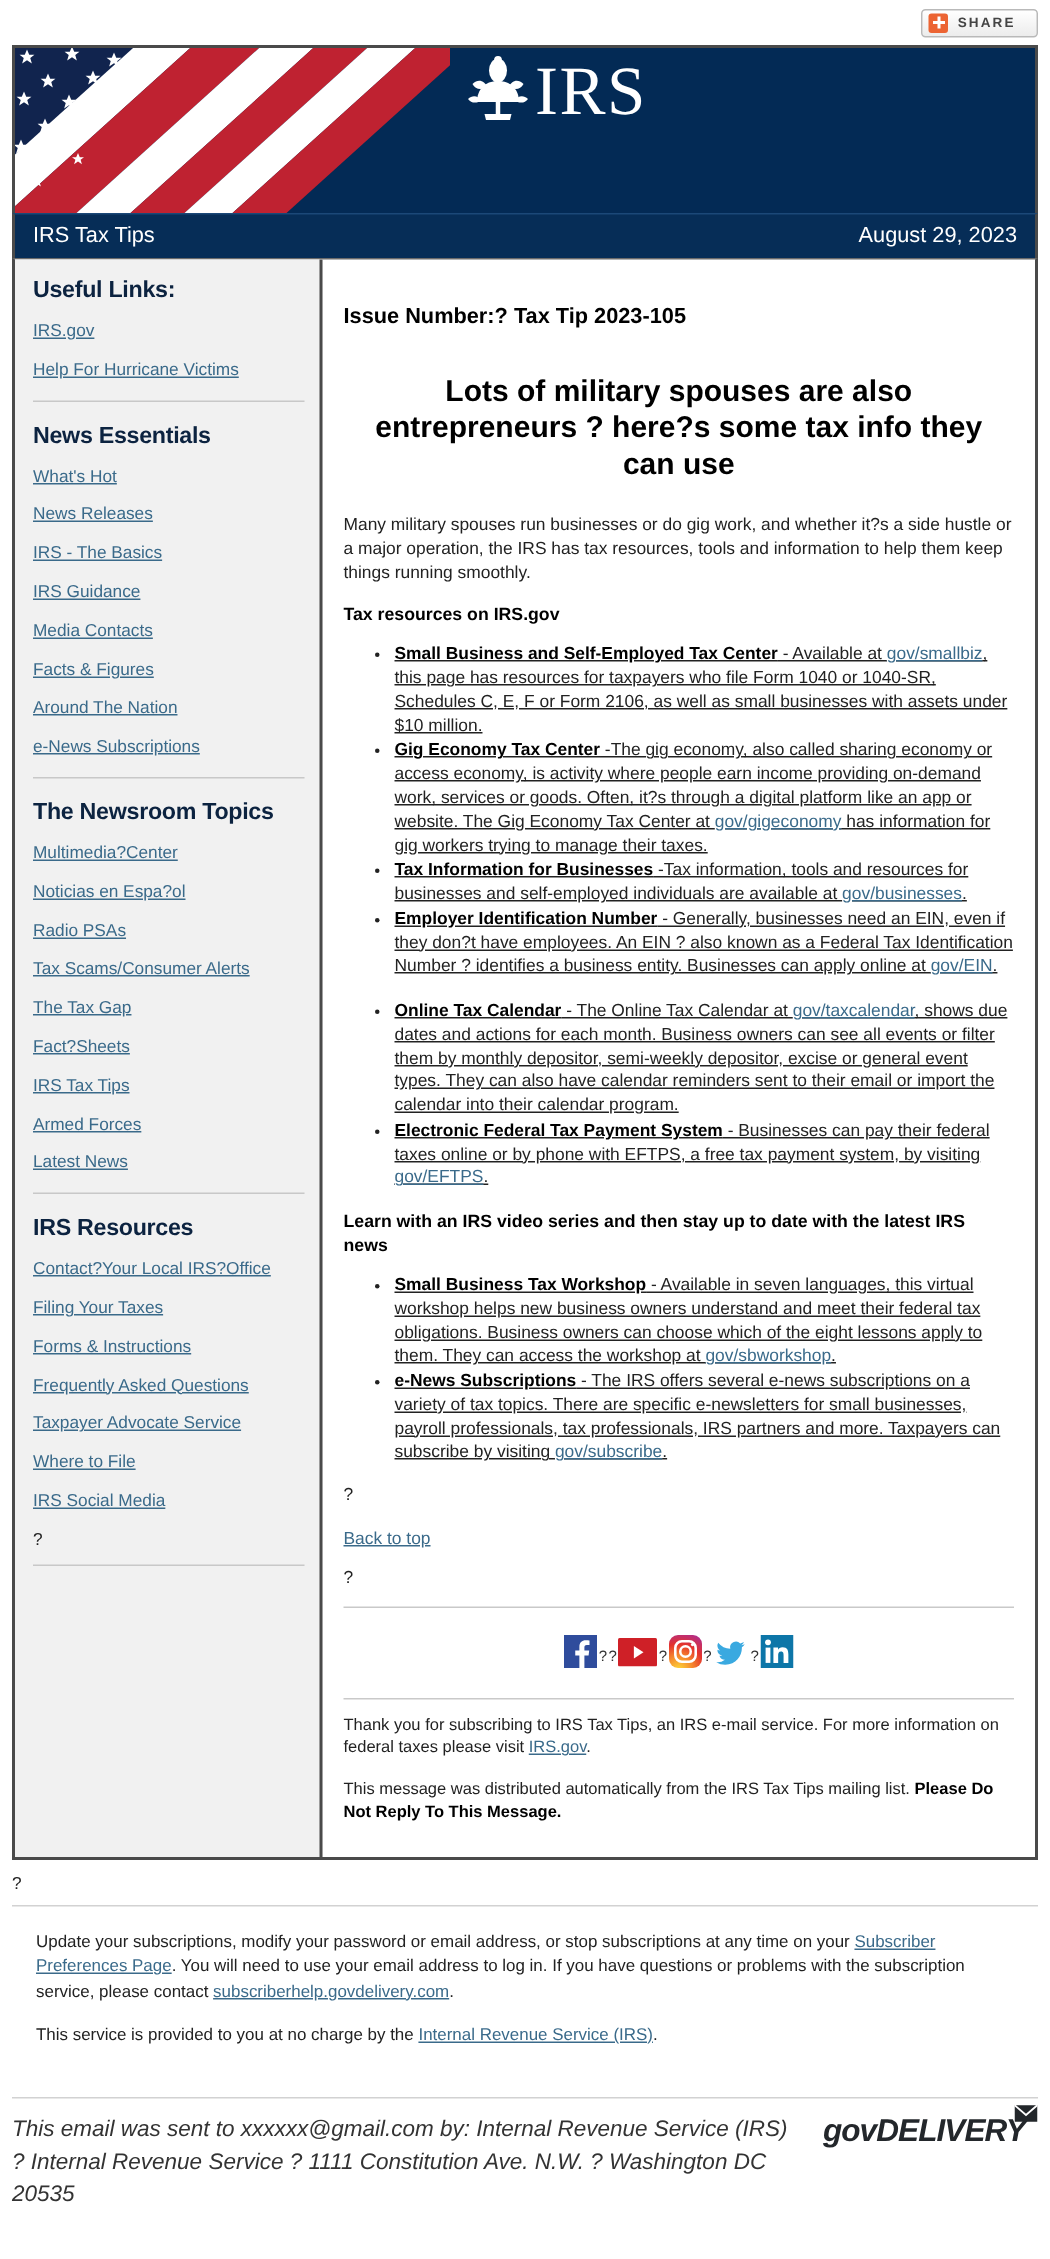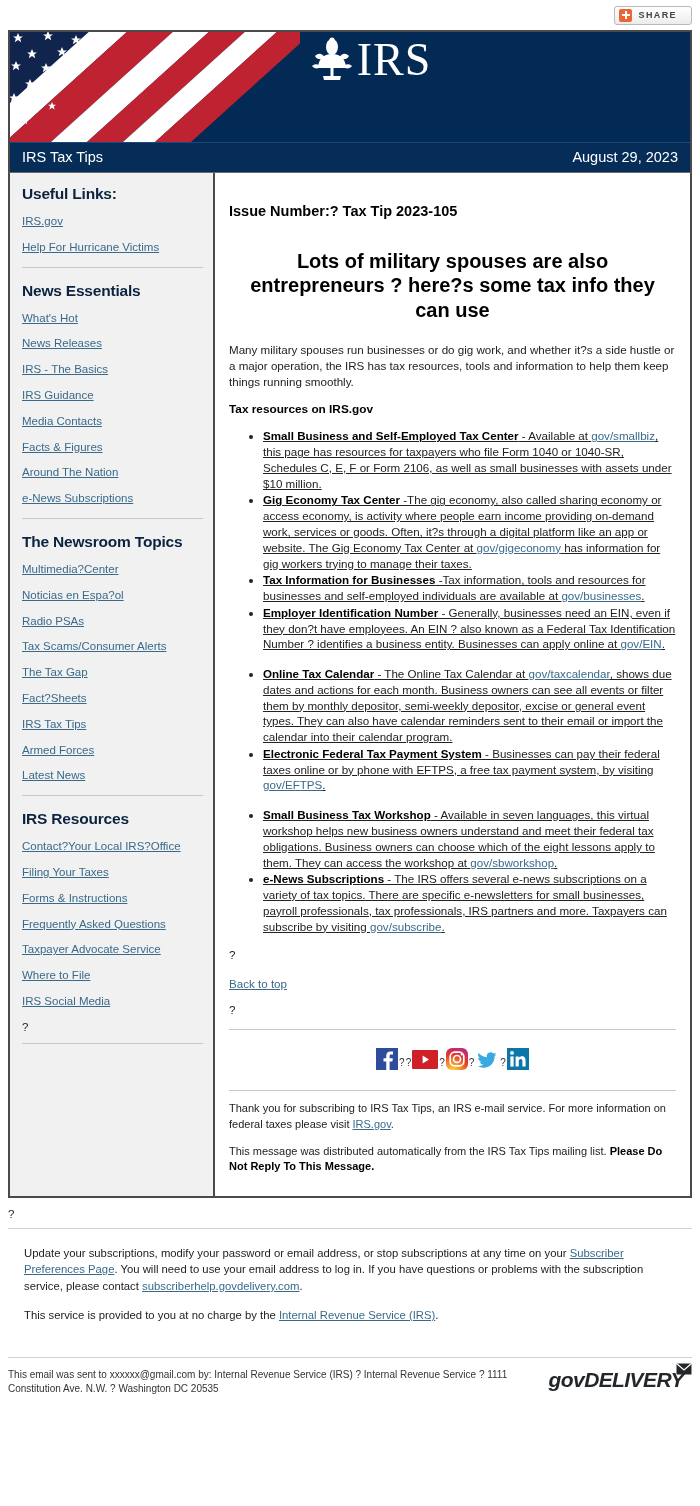--- a/index.html
+++ b/index.html
@@ -270,24 +270,25 @@
     margin: 10px 8px 0 8px;
   }
   .sent-row {
     display: flex;
     align-items: flex-start;
     justify-content: space-between;
     padding: 10px 10px 14px 8px;
     gap: 20px;
   }
   .sent-text {
-    font-size: 10px;
+    font-size: 15px;
     line-height: 1.42;
     color: #333;
     max-width: 540px;
+    font-style: italic;
   }
   .gd-logo {
     position: relative;
     flex: 0 0 auto;
     padding-right: 6px;
     white-space: nowrap;
   }
   .gd-word {
     font-family: "Liberation Sans", sans-serif;
     font-style: italic;
@@ -463,20 +464,21 @@
       <ul class="bullets">
         <li>
           <b>Online Tax Calendar</b><span> - The Online Tax Calendar at </span><a class="inline">gov/taxcalendar</a><span>, shows due dates and actions for each month. Business owners can see all events or filter them by monthly depositor, semi-weekly depositor, excise or general event types. They can also have calendar reminders sent to their email or import the calendar into their calendar program.</span>
         </li>
         <li>
           <b>Electronic Federal Tax Payment System</b><span> - Businesses can pay their federal taxes online or by phone with EFTPS, a free tax payment system, by visiting </span><a class="inline">gov/EFTPS</a><span>.</span>
         </li>
       </ul>
 
       
+      <div class="sec-head">Learn with an IRS video series and then stay up to date with the latest IRS news</div>
       <ul class="bullets">
         <li>
           <b>Small Business Tax Workshop</b><span> - Available in seven languages, this virtual workshop helps new business owners understand and meet their federal tax obligations. Business owners can choose which of the eight lessons apply to them. They can access the workshop at </span><a class="inline">gov/sbworkshop</a><span>.</span>
         </li>
         <li>
           <b>e-News Subscriptions</b><span> - The IRS offers several e-news subscriptions on a variety of tax topics. There are specific e-newsletters for small businesses, payroll professionals, tax professionals, IRS partners and more. Taxpayers can subscribe by visiting </span><a class="inline">gov/subscribe</a><span>.</span>
         </li>
       </ul>
 
       <div class="q-line">?</div>

